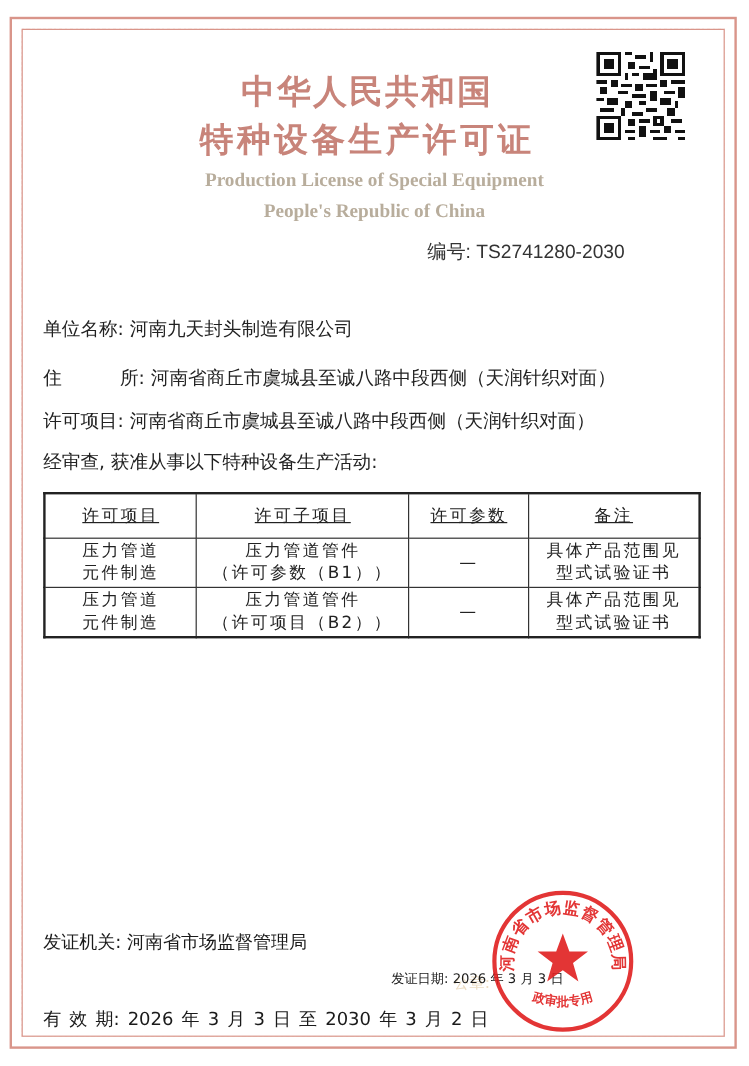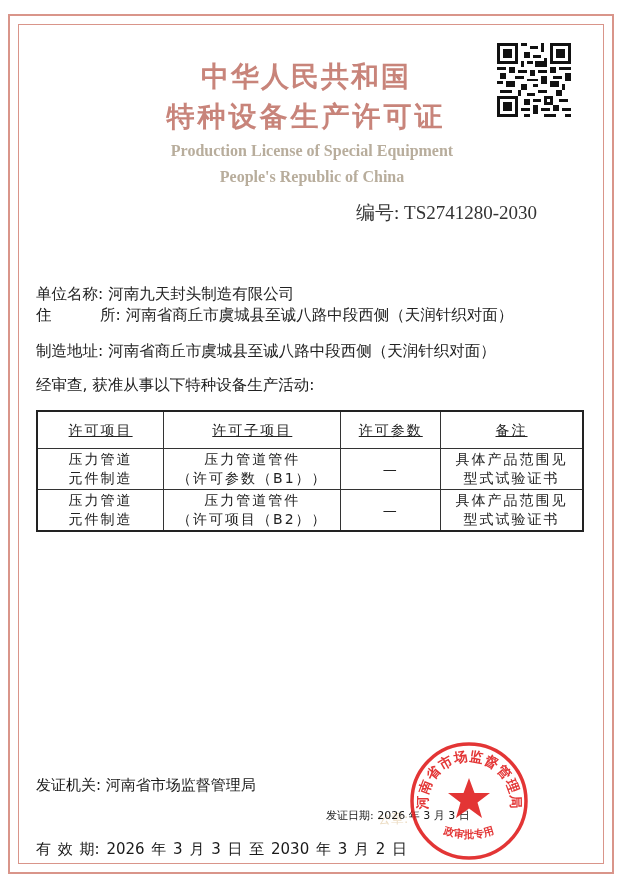--- a/index.html
+++ b/index.html
@@ -33,28 +33,28 @@
   }
   .title.l1 { top: 58px; font-size: 28px; letter-spacing: 2px; padding-left: 0; }
   .title.l2 { top: 98px; font-size: 28px; letter-spacing: 3px; }
   .subtitle {
     position: absolute; left: 0; width: 624px; text-align: center;
     color: #b8ad9c; font-family: "Liberation Serif", "DejaVu Serif", serif; font-weight: bold; font-size: 16px;
   }
   .subtitle.s1 { top: 142px; }
   .subtitle.s2 { top: 168px; }
   .cert-no {
-    position: absolute; left: 356px; top: 200px; font-size: 19px; color: #333;
-    font-family: Liberation Serif, serif;
+    position: absolute; left: 356px; top: 200px; font-size: 16px; color: #333;
+    font-family: Liberation Sans, sans-serif;
   }
   .field {
     position: absolute; left: 36px; font-size: 15.5px; color: #222; white-space: nowrap;
   }
   .field .lbl { display: inline-block; }
-  .f1 { top: 284px; }
+  .f1 { top: 264px; }
   .f2 { top: 305px; }
   .f3 { top: 341px; }
   .f4 { top: 375px; }
   .gap-lbl { display: inline-block; width: 64px; }
   table.permits {
     position: absolute; left: 36px; top: 410px; width: 548px; border-collapse: collapse;
     font-size: 14px; color: #222;
   }
   table.permits th, table.permits td {
     border: 1px solid #333; text-align: center; padding: 0; font-weight: normal; line-height: 19px;
@@ -149,21 +149,21 @@
 
 <div class="field f1">
   <span class="lbl">单位名称:</span>
   <span>河南九天封头制造有限公司</span>
 </div>
 <div class="field f2">
   <span class="gap-lbl">住</span><span>所:</span>
   <span>河南省商丘市虞城县至诚八路中段西侧（天润针织对面）</span>
 </div>
 <div class="field f3">
-  <span class="lbl">制造地址:</span>
+  <span class="lbl">许可项目:</span>
   <span>河南省商丘市虞城县至诚八路中段西侧（天润针织对面）</span>
 </div>
 <div class="field f4">经审查, 获准从事以下特种设备生产活动:</div>
 
 <table class="permits">
   <thead>
     <tr>
       <th class="c1">许可项目</th>
       <th class="c2">许可子项目</th>
       <th class="c3">许可参数</th>

